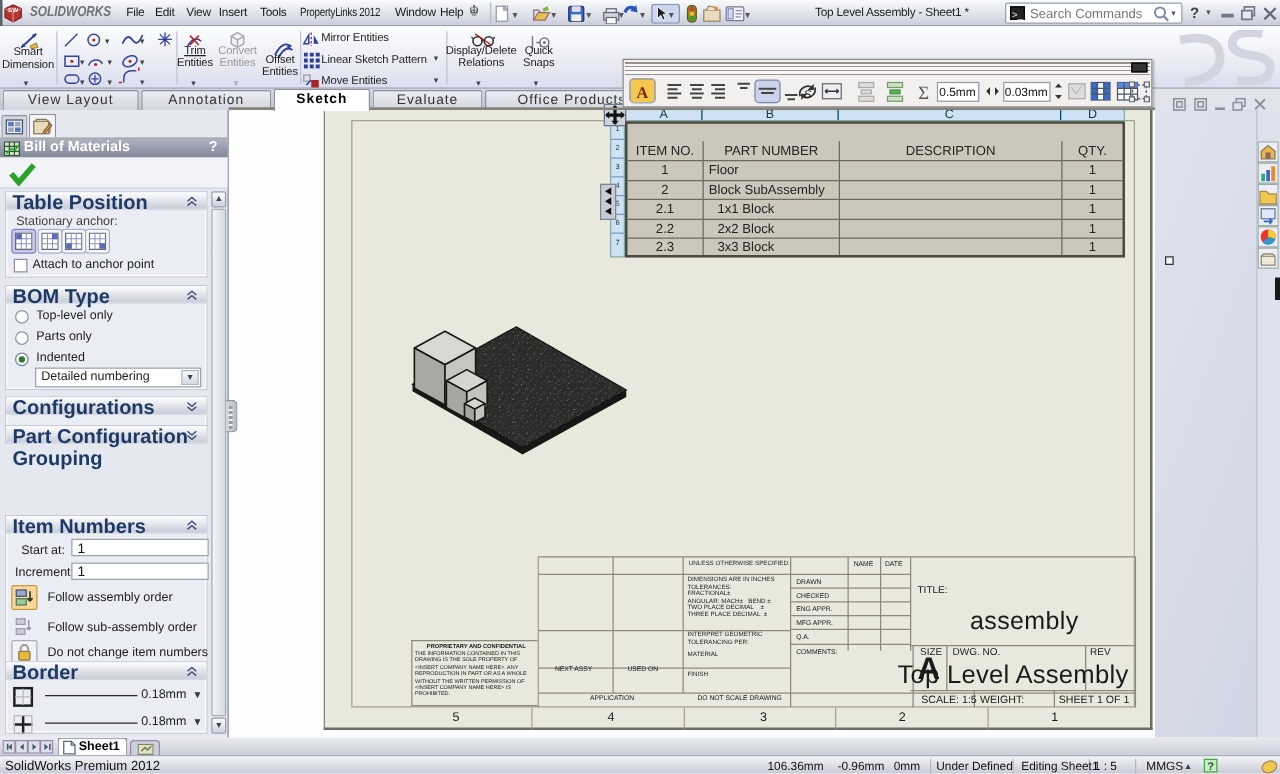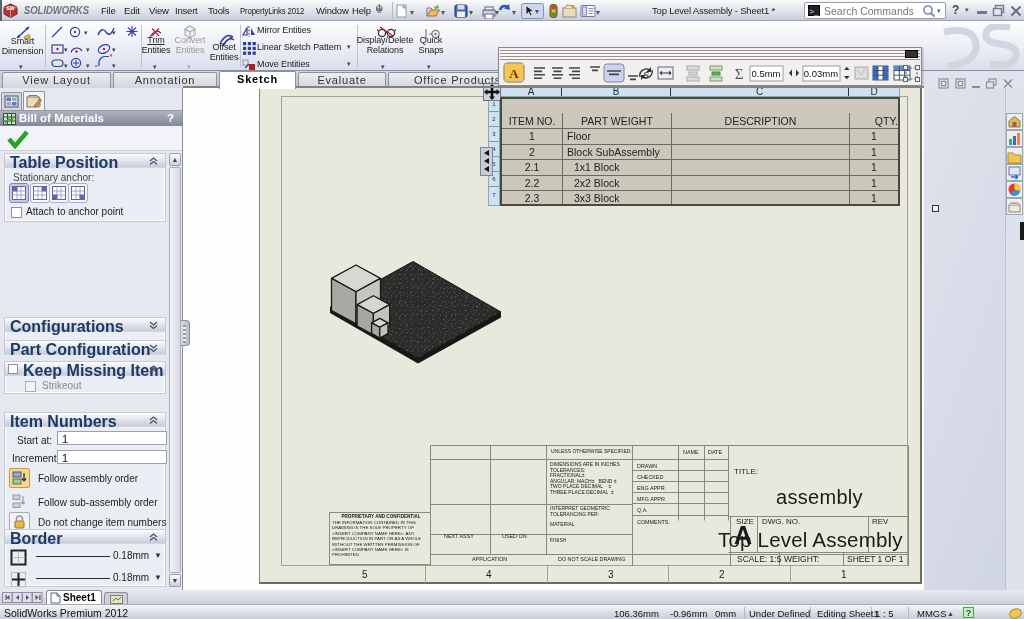--- a/index.html
+++ b/index.html
@@ -412,40 +412,49 @@
           </svg></div>
     <div class="abs" style="left:63px;top:29px;width:20px;height:20px;background:#f6f7fa;border:1px solid #a8aed0;border-radius:3px"><svg width="14" height="14" style="margin:2px" viewBox="0 0 14 14">
             <rect x="0.5" y="0.5" width="13" height="13" fill="#fff" stroke="#667"></rect>
             <path d="M0.5,5 h13 M0.5,9 h13 M5,0.5 v13 M9,0.5 v13" stroke="#8890c8" stroke-width="0.8"></path>
             <rect x="8.6" y="8.6" width="4.4" height="4.4" fill="#5b6bb8"></rect>
           </svg></div>
     <div class="abs" style="left:6px;top:53px;width:11px;height:11px;background:#fff;border:1px solid #98a"></div>
     <div class="ptext" style="left:21px;top:52px">Attach to anchor point</div>
   </div>
 
+  <div class="sect" style="top:140px;height:84px">
+    <div class="shead">BOM Type<svg class="chev" viewBox="0 0 9 8">
+            <path d="M1,4 l3.5,-3 3.5,3 M1,7.5 l3.5,-3 3.5,3" stroke="#44507a" fill="none" stroke-width="1.2"></path>
+          </svg></div>
+    <div class="abs" style="left:7px;top:19px;width:11px;height:11px;border:1px solid #89a;border-radius:50%;background:#fff"></div>
+    <div class="ptext" style="left:24px;top:18px">Top-level only</div>
+    <div class="abs" style="left:7px;top:36px;width:11px;height:11px;border:1px solid #89a;border-radius:50%;background:#fff"></div>
+    <div class="ptext" style="left:24px;top:35px">Parts only</div>
+    <div class="abs" style="left:7px;top:53px;width:11px;height:11px;border:1px solid #789;border-radius:50%;background:#fff"></div>
+    <div class="abs" style="left:10px;top:56px;width:5px;height:5px;border-radius:50%;background:#2a7a2a"></div>
+    <div class="ptext" style="left:24px;top:52px">Indented</div>
+    <div class="abs" style="left:23px;top:65px;width:133px;height:16px;background:#fff;border:1px solid #9aa0ae">
+      <div class="ptext" style="left:4px;top:1px">Detailed numbering</div>
+      <div class="abs" style="right:1px;top:1px;width:14px;height:12px;background:linear-gradient(#f6f7f9,#d6dae2);border:1px solid #abb;text-align:center;font-size:7px;color:#345;line-height:12px">▼</div>
+    </div>
+  </div>
 
   <div class="sect" style="top:229px;height:25px">
     <div class="shead">Configurations<svg class="chev" viewBox="0 0 9 8">
             <path d="M1,1 l3.5,3 3.5,-3 M1,4.5 l3.5,3 3.5,-3" stroke="#44507a" fill="none" stroke-width="1.2"></path>
           </svg></div>
   </div>
 
   <div class="sect" style="top:252px;height:15px">
     <div class="shead">Part Configuration Grouping<svg class="chev" viewBox="0 0 9 8">
             <path d="M1,1 l3.5,3 3.5,-3 M1,4.5 l3.5,3 3.5,-3" stroke="#44507a" fill="none" stroke-width="1.2"></path>
           </svg></div>
   </div>
 
-  <div class="sect" style="top:273px;height:33px">
-    <div class="shead"><span style="position:absolute;left:3px;top:2px;width:10px;height:10px;background:#fff;border:1px solid #98a"></span><span style="margin-left:13px">Keep Missing Item</span><svg class="chev" viewBox="0 0 9 8">
-            <path d="M1,4 l3.5,-3 3.5,3 M1,7.5 l3.5,-3 3.5,3" stroke="#44507a" fill="none" stroke-width="1.2"></path>
-          </svg></div>
-    <div class="abs" style="left:20px;top:19px;width:11px;height:11px;background:#f2f3f5;border:1px solid #aab"></div>
-    <div class="ptext" style="left:37px;top:18px;color:#888">Strikeout</div>
-  </div>
 
   <div class="sect" style="top:324px;height:158px">
     <div class="shead">Item Numbers<svg class="chev" viewBox="0 0 9 8">
             <path d="M1,4 l3.5,-3 3.5,3 M1,7.5 l3.5,-3 3.5,3" stroke="#44507a" fill="none" stroke-width="1.2"></path>
           </svg></div>
     <div class="ptext" style="left:12px;top:22px">Start at:</div>
     <div class="pinput" style="left:52px;top:18px;width:110px;height:14px;padding-top:1px">1</div>
     <div class="ptext" style="left:7px;top:40px">Increment:</div>
     <div class="pinput" style="left:52px;top:37px;width:110px;height:14px;padding-top:1px">1</div>
     <div class="abs" style="left:4px;top:55px;width:21px;height:20px;background:#f8d89a;border:1px solid #c89840;border-radius:2px"><svg width="15" height="14" style="margin:2px" viewBox="0 0 15 14">
@@ -528,23 +537,23 @@
     <div class="abs" style="left:60px;top:14px;width:1px;height:91px;background:#6b6a60"></div>
     <div class="abs" style="left:169px;top:14px;width:1px;height:91px;background:#6b6a60"></div>
     <div class="abs" style="left:347px;top:14px;width:1px;height:91px;background:#6b6a60"></div>
 
     <div class="abs" style="left:0;top:29px;width:396px;height:1px;background:#6b6a60"></div>
     <div class="abs" style="left:0;top:45px;width:396px;height:1px;background:#6b6a60"></div>
     <div class="abs" style="left:0;top:60px;width:396px;height:1px;background:#6b6a60"></div>
     <div class="abs" style="left:0;top:76px;width:396px;height:1px;background:#6b6a60"></div>
     <div class="abs" style="left:0;top:91px;width:396px;height:1px;background:#6b6a60"></div>
     <div class="abs" style="left:0;top:15px;width:60px;height:14px;text-align:center;line-height:14px">ITEM NO.</div>
-    <div class="abs" style="left:61px;top:15px;width:108px;height:14px;text-align:center;line-height:14px">PART WEIGHT</div>
+    <div class="abs" style="left:61px;top:15px;width:108px;height:14px;text-align:center;line-height:14px">PART NUMBER</div>
     <div class="abs" style="left:170px;top:15px;width:177px;height:14px;text-align:center;line-height:14px">DESCRIPTION</div>
-    <div class="abs" style="left:348px;top:15px;width:48px;height:14px;text-align:right;line-height:14px">QTY.</div>
+    <div class="abs" style="left:348px;top:15px;width:48px;height:14px;text-align:center;line-height:14px">QTY.</div>
     <div class="abs" style="left:0;top:30px;width:60px;text-align:center;line-height:15px">1</div>
     <div class="abs" style="left:65px;top:30px;line-height:15px">Floor</div>
     <div class="abs" style="left:348px;top:30px;width:48px;text-align:center;line-height:15px">1</div>
     <div class="abs" style="left:0;top:46px;width:60px;text-align:center;line-height:14px">2</div>
     <div class="abs" style="left:65px;top:46px;line-height:14px">Block SubAssembly</div>
     <div class="abs" style="left:348px;top:46px;width:48px;text-align:center;line-height:14px">1</div>
     <div class="abs" style="left:0;top:61px;width:60px;text-align:center;line-height:15px">2.1</div>
     <div class="abs" style="left:72px;top:61px;line-height:15px">1x1 Block</div>
     <div class="abs" style="left:348px;top:61px;width:48px;text-align:center;line-height:15px">1</div>
     <div class="abs" style="left:0;top:77px;width:60px;text-align:center;line-height:14px">2.2</div>

